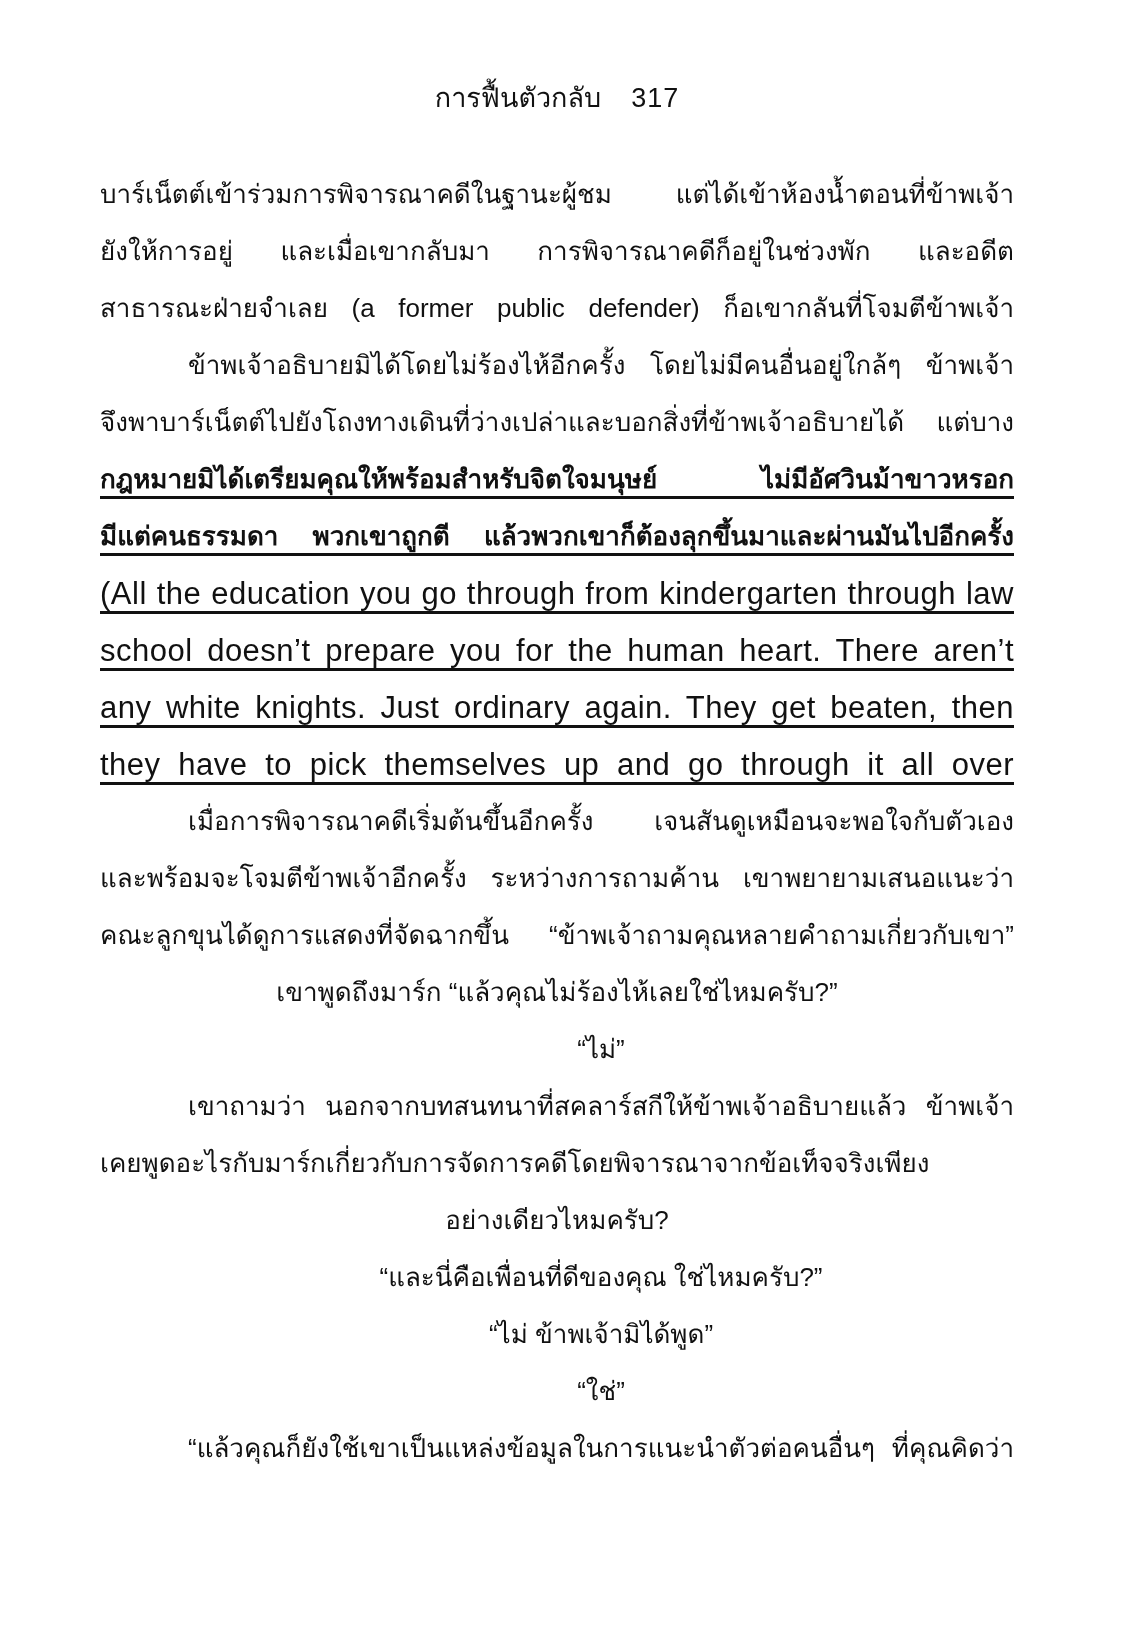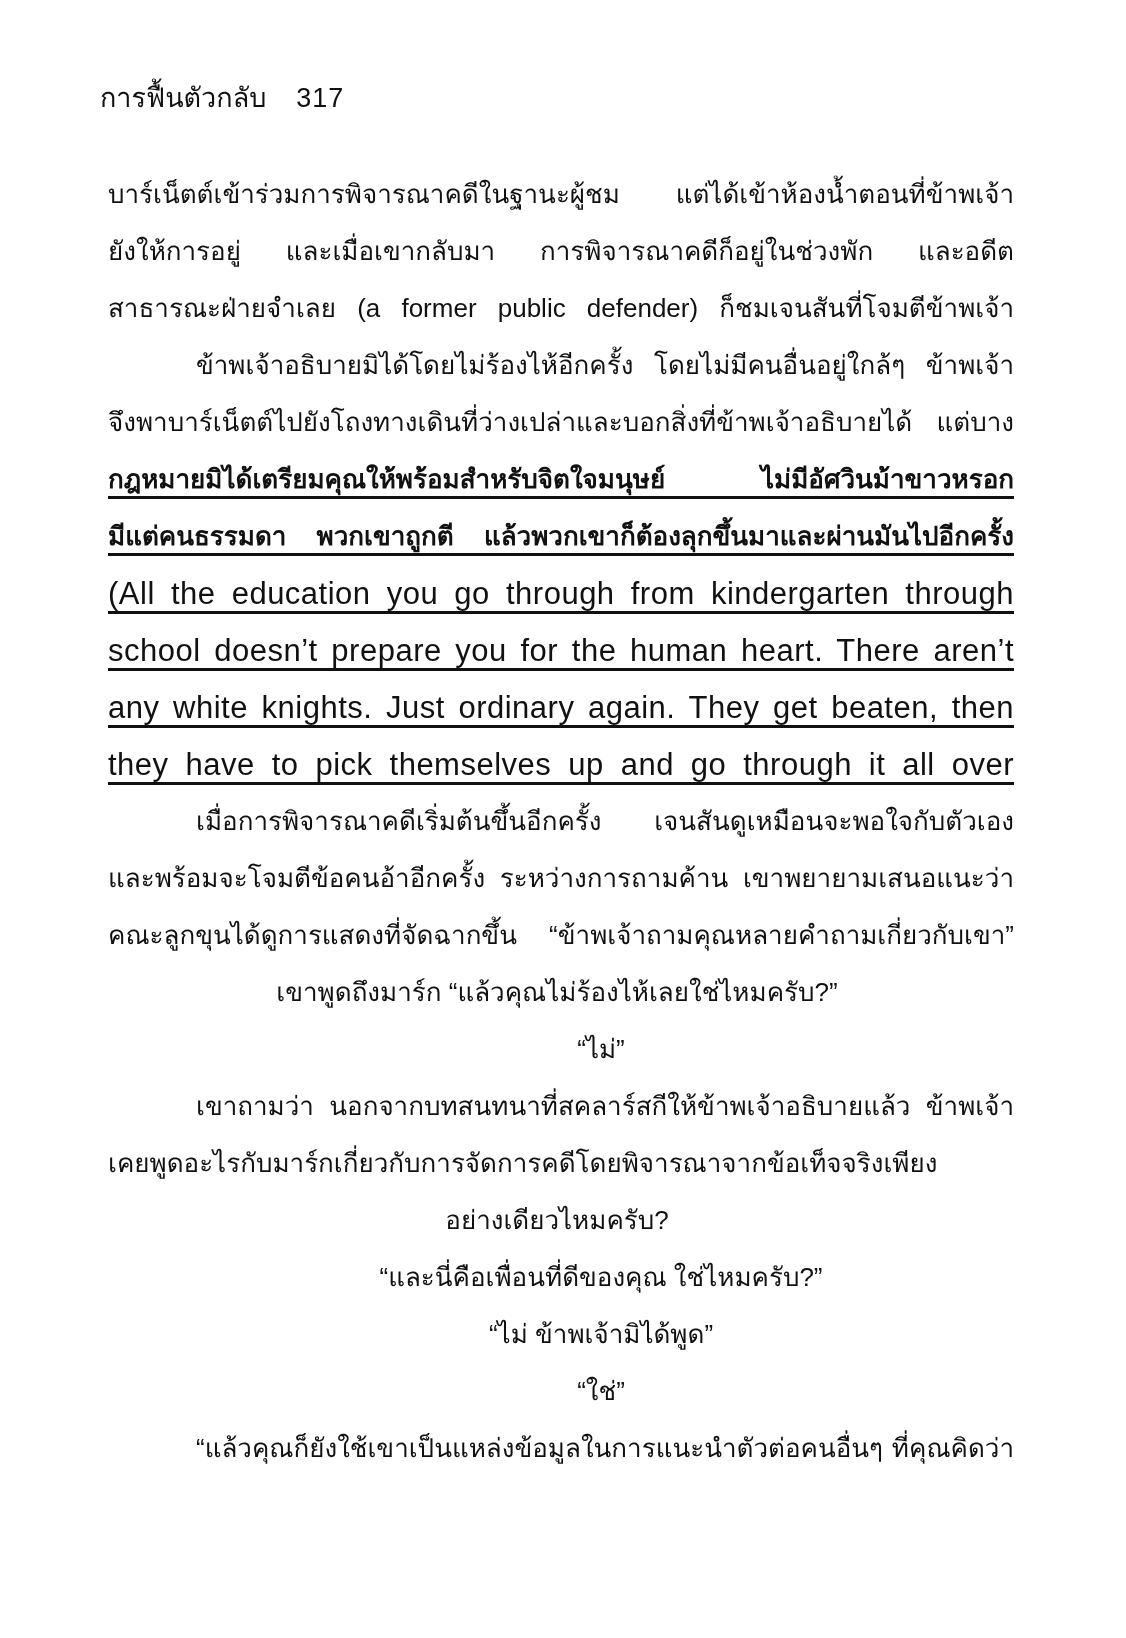--- a/index.html
+++ b/index.html
@@ -10,21 +10,21 @@
     background: #ffffff;
     color: #111111;
     font-family: "Liberation Sans", sans-serif;
     overflow: hidden;
   }
   .page-header {
     position: absolute;
     top: 80px;
     left: 100px;
     right: 112px;
-    text-align: left;
+    text-align: center;
     font-size: 27px;
     line-height: 36px;
     white-space: nowrap;
   }
   .page-header .page-number { margin-left: 30px; letter-spacing: 1px; }
   .body-text {
     position: absolute;
     top: 166px;
     left: 100px;
     right: 112px;
@@ -34,21 +34,20 @@
     line-height: 57px;
     font-size: 26px;
     overflow: hidden;
     white-space: normal;
     text-align: center;
   }
   .line span { white-space: pre-wrap; }
   .line.justify {
     text-align: justify;
     text-align-last: justify;
-    margin-left: 8px;
   }
   .line.indent { text-indent: 88px; }
   .line.latin {
     font-size: 31px;
     letter-spacing: 0.5px;
   }
   .bold { font-weight: 700; }
   .underline {
     text-decoration: underline;
     text-decoration-thickness: 2.5px;
@@ -59,31 +58,31 @@
 </head>
 <body>
 
 <div class="page">
   <div class="page-header">
     <span class="chapter-title">การฟื้นตัวกลับ</span><span class="page-number">317</span>
   </div>
   <div class="body-text">
       <div class="line justify"><span class="">บาร์เน็ตต์เข้าร่วมการพิจารณาคดีในฐานะผู้ชม แต่ได้เข้าห้องน้ำตอนที่ข้าพเจ้า</span></div>
       <div class="line justify"><span class="">ยังให้การอยู่ และเมื่อเขากลับมา การพิจารณาคดีก็อยู่ในช่วงพัก และอดีตทนายความ</span></div>
-      <div class="line justify"><span class="">สาธารณะฝ่ายจำเลย (a former public defender) ก็ชมเจนสันที่โจมตีข้าพเจ้า</span></div>
+      <div class="line justify"><span class="">สาธารณะฝ่ายจำเลย (a former public defender) ก็อเขากลันที่โจมตีข้าพเจ้า</span></div>
       <div class="line indent justify"><span class="">ข้าพเจ้าอธิบายมิได้โดยไม่ร้องไห้อีกครั้ง โดยไม่มีคนอื่นอยู่ใกล้ๆ ข้าพเจ้า</span></div>
       <div class="line justify"><span class="">จึงพาบาร์เน็ตต์ไปยังโถงทางเดินที่ว่างเปล่าและบอกสิ่งที่ข้าพเจ้าอธิบายได้ แต่บางสิ่ง</span></div>
       <div class="line justify"><span class="bold underline">กฎหมายมิได้เตรียมคุณให้พร้อมสำหรับจิตใจมนุษย์ ไม่มีอัศวินม้าขาวหรอก</span></div>
       <div class="line justify"><span class="bold underline">มีแต่คนธรรมดา พวกเขาถูกตี แล้วพวกเขาก็ต้องลุกขึ้นมาและผ่านมันไปอีกครั้ง</span></div>
       <div class="line justify latin"><span class="underline">(All the education you go through from kindergarten through law</span></div>
       <div class="line justify latin"><span class="underline">school doesn’t prepare you for the human heart. There aren’t</span></div>
       <div class="line justify latin"><span class="underline">any white knights. Just ordinary again. They get beaten, then</span></div>
       <div class="line justify latin"><span class="underline">they have to pick themselves up and go through it all over again.)</span></div>
       <div class="line indent justify"><span class="">เมื่อการพิจารณาคดีเริ่มต้นขึ้นอีกครั้ง เจนสันดูเหมือนจะพอใจกับตัวเอง</span></div>
-      <div class="line justify"><span class="">และพร้อมจะโจมตีข้อคนอ้าอีกครั้ง ระหว่างการถามค้าน เขาพยายามเสนอแนะว่า</span></div>
+      <div class="line justify"><span class="">และพร้อมจะโจมตีข้าพเจ้าอีกครั้ง ระหว่างการถามค้าน เขาพยายามเสนอแนะว่า</span></div>
       <div class="line justify"><span class="">คณะลูกขุนได้ดูการแสดงที่จัดฉากขึ้น “ข้าพเจ้าถามคุณหลายคำถามเกี่ยวกับเขา”</span></div>
       <div class="line"><span class="">เขาพูดถึงมาร์ก “แล้วคุณไม่ร้องไห้เลยใช่ไหมครับ?”</span></div>
       <div class="line indent"><span class="">“ไม่”</span></div>
       <div class="line indent justify"><span class="">เขาถามว่า นอกจากบทสนทนาที่สคลาร์สกีให้ข้าพเจ้าอธิบายแล้ว ข้าพเจ้า</span></div>
       <div class="line justify"><span class="">เคยพูดอะไรกับมาร์กเกี่ยวกับการจัดการคดีโดยพิจารณาจากข้อเท็จจริงเพียง</span></div>
       <div class="line"><span class="">อย่างเดียวไหมครับ?</span></div>
       <div class="line indent"><span class="">“และนี่คือเพื่อนที่ดีของคุณ ใช่ไหมครับ?”</span></div>
       <div class="line indent"><span class="">“ไม่ ข้าพเจ้ามิได้พูด”</span></div>
       <div class="line indent"><span class="">“ใช่”</span></div>
       <div class="line indent justify"><span class="">“แล้วคุณก็ยังใช้เขาเป็นแหล่งข้อมูลในการแนะนำตัวต่อคนอื่นๆ ที่คุณคิดว่า</span></div>

